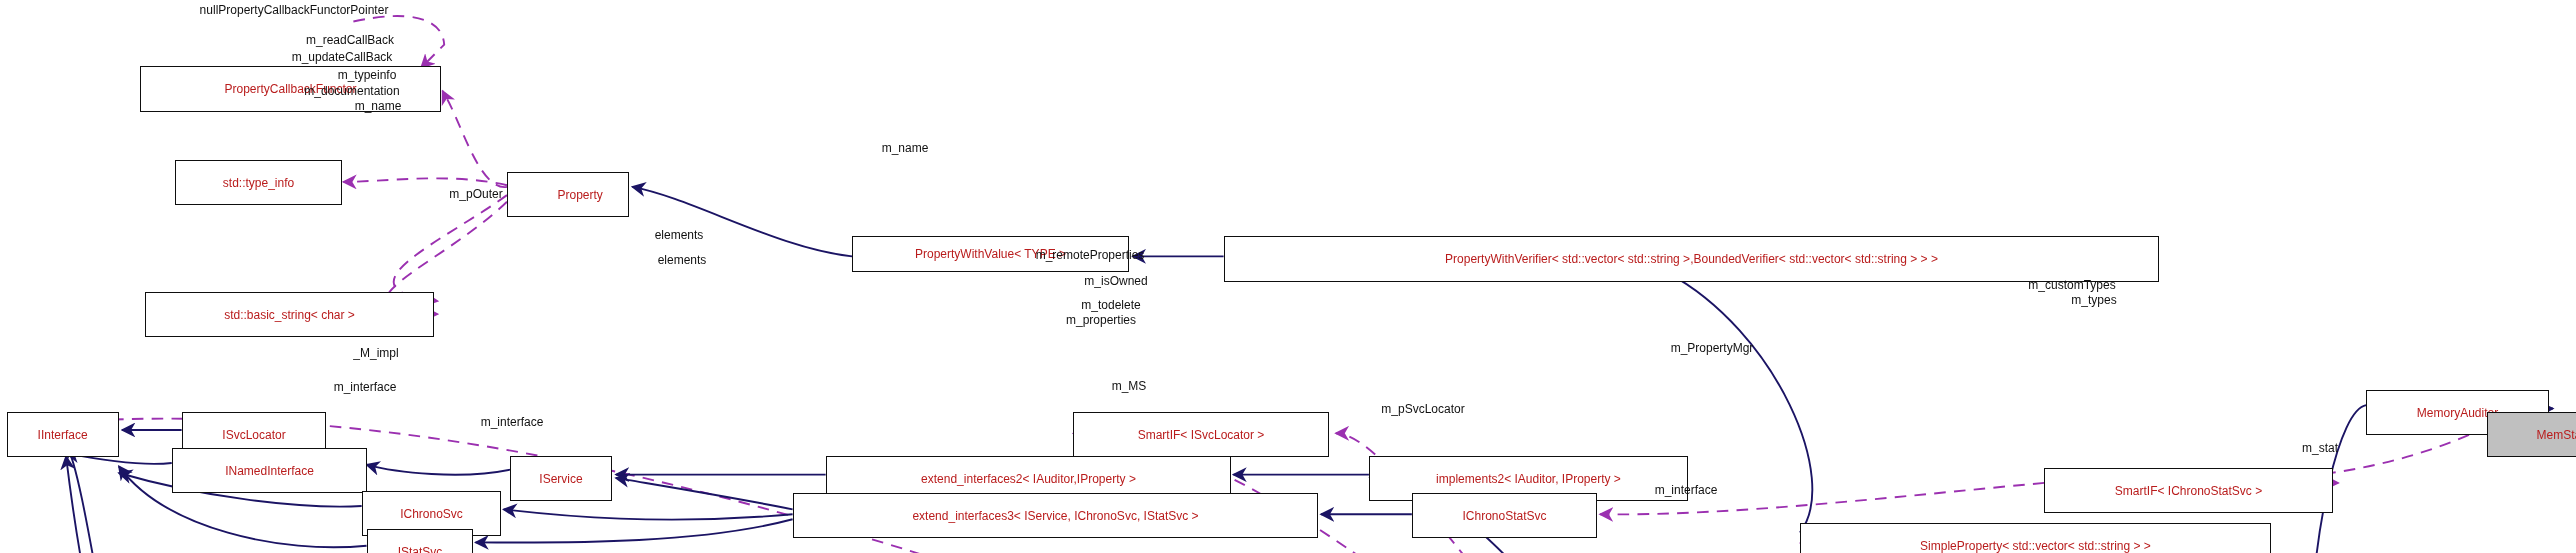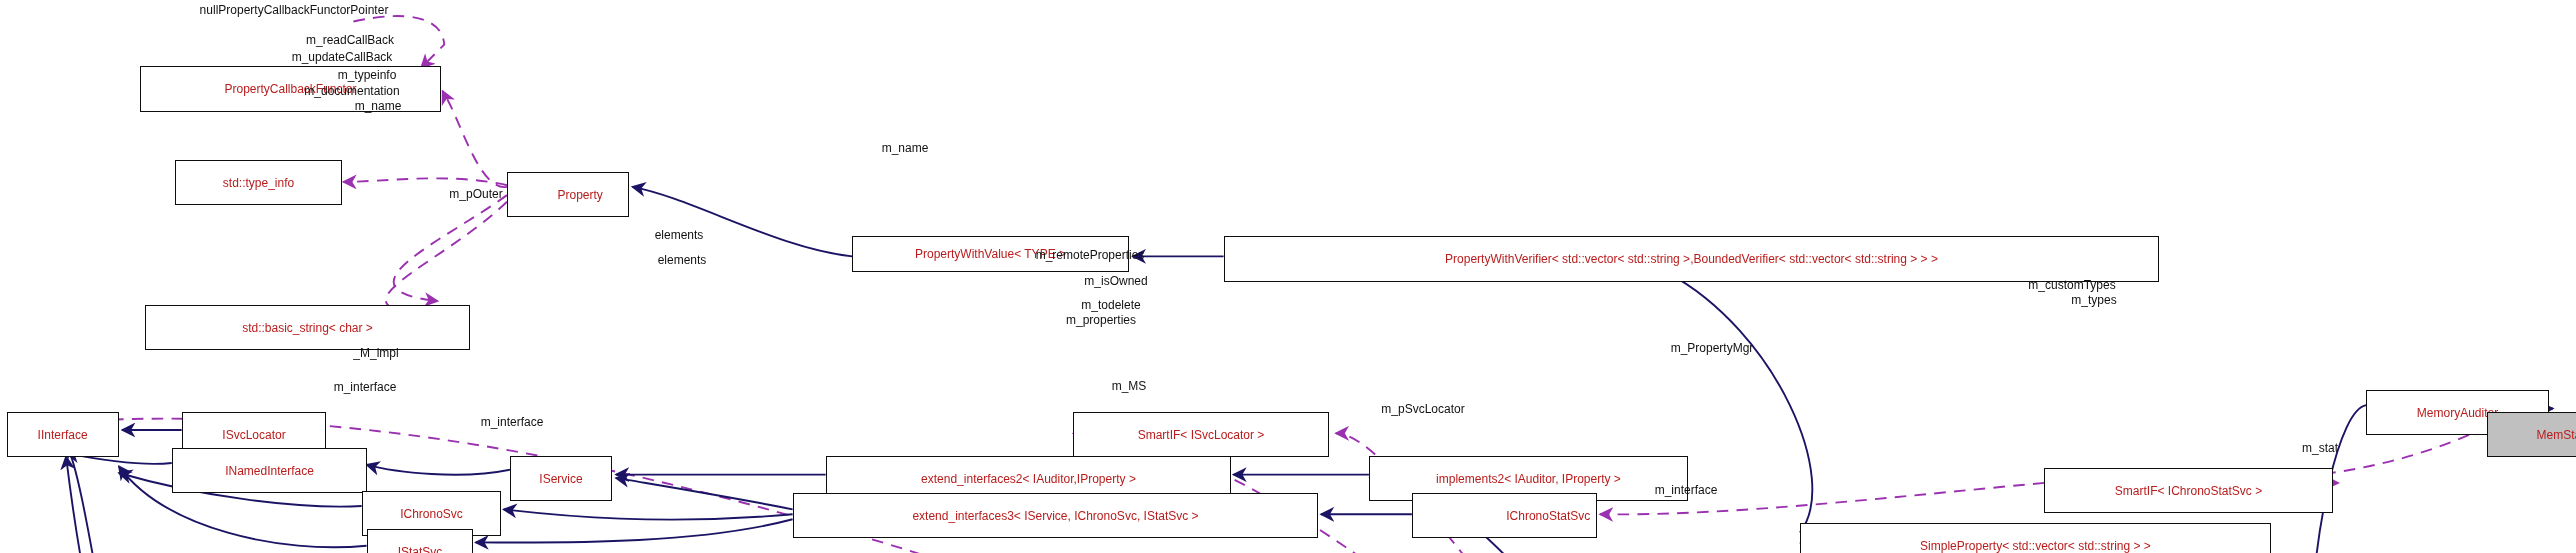--- a/index.html
+++ b/index.html
@@ -95,21 +95,21 @@
 
 <div class="node" style="left: 140px; top: 66px; width: 301px; height: 46px;">
       <span>PropertyCallbackFunctor</span>
     </div>
     <div class="node" style="left: 175px; top: 160px; width: 167px; height: 45px;">
       <span>std::type_info</span>
     </div>
     <div class="node" style="left: 507px; top: 172px; width: 122px; height: 45px; padding-left: 30px;">
       <span>Property</span>
     </div>
-    <div class="node" style="left: 145px; top: 305px; width: 325px; height: 45px;">
+    <div class="node" style="left: 145px; top: 292px; width: 289px; height: 45px;">
       <span>std::basic_string&lt; char &gt;</span>
     </div>
     <div class="node" style="left: 852px; top: 236px; width: 277px; height: 36px;">
       <span>PropertyWithValue&lt; TYPE &gt;</span>
     </div>
     <div class="node" style="left: 1224px; top: 236px; width: 935px; height: 46px;">
       <span>PropertyWithVerifier&lt; std::vector&lt; std::string &gt;,BoundedVerifier&lt; std::vector&lt; std::string &gt; &gt; &gt;</span>
     </div>
     <div class="node" style="left: 1800px; top: 523px; width: 471px; height: 46px;">
       <span>SimpleProperty&lt; std::vector&lt; std::string &gt; &gt;</span>
@@ -140,21 +140,21 @@
     </div>
     <div class="node" style="left: 1369px; top: 456px; width: 319px; height: 45px;">
       <span>implements2&lt; IAuditor, IProperty &gt;</span>
     </div>
     <div class="node" style="left: 362px; top: 491px; width: 139px; height: 45px;">
       <span>IChronoSvc</span>
     </div>
     <div class="node" style="left: 793px; top: 493px; width: 525px; height: 45px;">
       <span>extend_interfaces3&lt; IService, IChronoSvc, IStatSvc &gt;</span>
     </div>
-    <div class="node" style="left: 1412px; top: 493px; width: 185px; height: 45px; justify-content: flex-end;">
+    <div class="node" style="left: 1412px; top: 493px; width: 185px; height: 45px;">
       <span>IChronoStatSvc</span>
     </div>
     <div class="node" style="left: 2044px; top: 468px; width: 289px; height: 45px;">
       <span>SmartIF&lt; IChronoStatSvc &gt;</span>
     </div>
     <div class="node" style="left: 367px; top: 529px; width: 106px; height: 45px;">
       <span>IStatSvc</span>
     </div>
     <div class="elabel c" style="left: 294px; top: 3.3px;">nullPropertyCallbackFunctorPointer</div>
     <div class="elabel c" style="left: 350px; top: 33px;">m_readCallBack</div>

